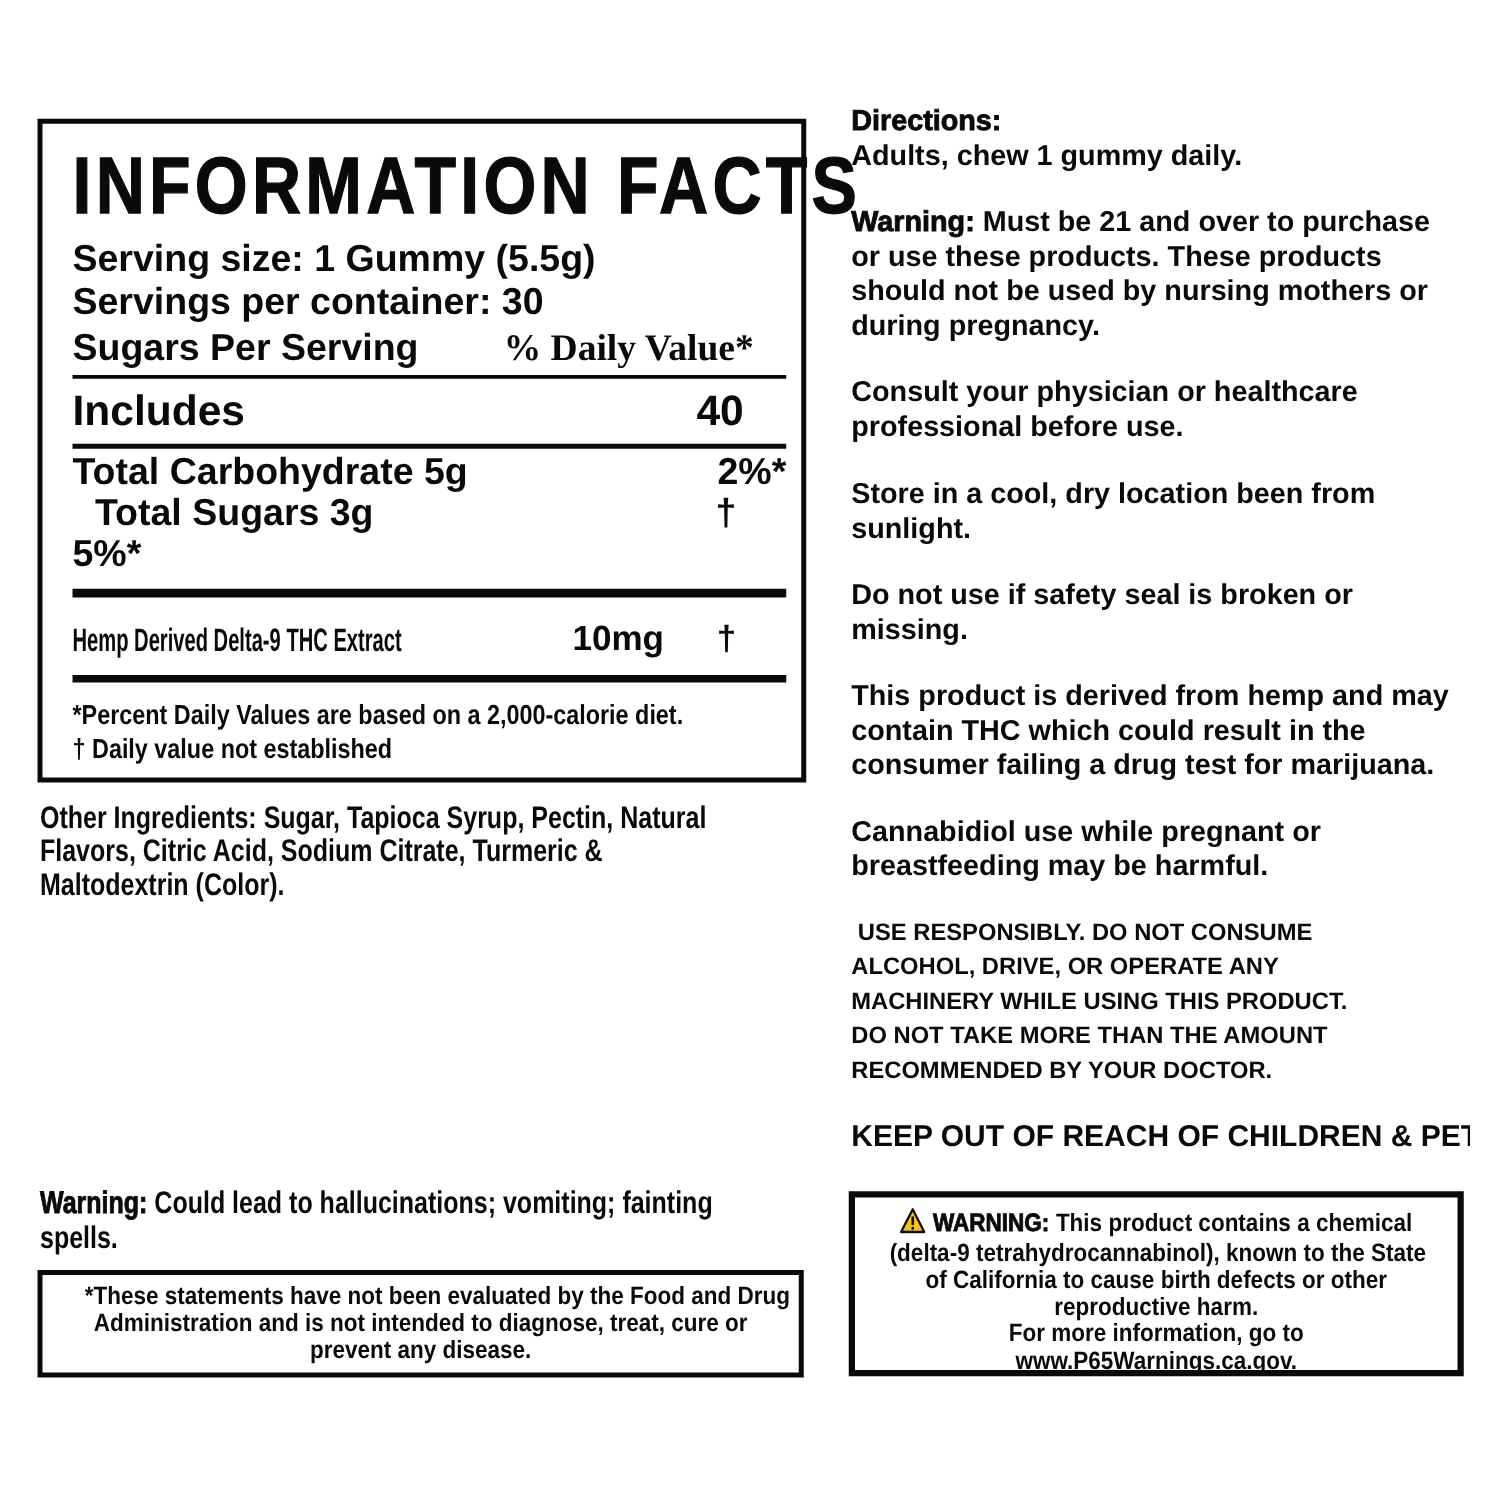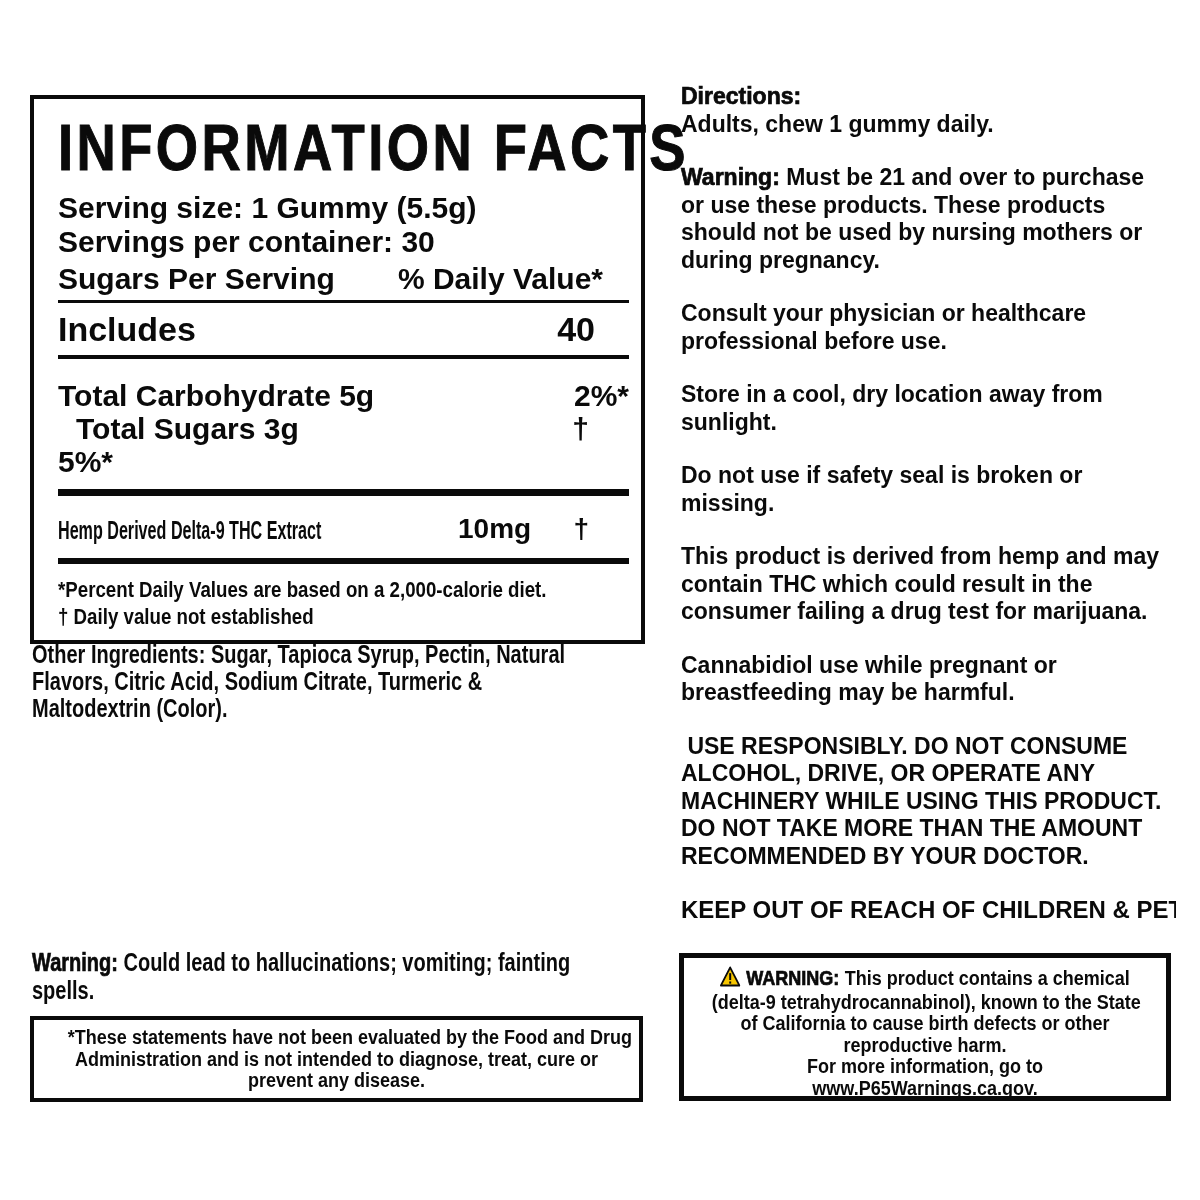--- a/index.html
+++ b/index.html
@@ -21,28 +21,28 @@
     font-size:64px; line-height:62px; letter-spacing:4px;
     transform:scaleX(0.85); transform-origin:left center;
     -webkit-text-stroke:1px #0a0a0a; white-space:pre; margin-bottom:12px;
   }
   .serving { font-size:30px; line-height:34px; margin-bottom:4px; }
   .hdr-row {
     display:flex; justify-content:space-between; align-items:flex-end;
     font-size:30px; line-height:32px; padding-bottom:5px;
     border-bottom:3px solid #0a0a0a;
   }
-  .hdr-right { margin-right:26px; }
+  .hdr-right { margin-right:26px;font-family:Liberation Serif, serif; }
   .cal-row {
     display:flex; justify-content:space-between; align-items:center;
     font-size:34px; line-height:40px; padding:6px 0 6px 0;
     border-bottom:4px solid #0a0a0a;
   }
   .cal-val { padding-right:34px; }
-  .nutri-rows { padding-top:20px; }
+  .nutri-rows { padding-top:2px; }
   .n-row { display:flex; justify-content:space-between; font-size:30px; line-height:33px; }
   .ind-1 { margin-left:18px; }
   .ind-2 { margin-left:46px; }
   .val-dagger { padding-right:40px; }
   .bar-thick { height:7px; background:#0a0a0a; margin-top:11px; }
   .bar-mid   { height:6px; background:#0a0a0a; margin-top:8px; }
   .extract-row { position:relative; height:40px; margin-top:14px; }
   .extract-label {
     position:absolute; left:0; top:5px; font-size:26px; white-space:pre;
     transform:scaleX(0.62); transform-origin:left top;
@@ -68,21 +68,21 @@
     border:4px solid #0a0a0a; text-align:center; padding:7px 4px 6px 4px;
   }
   .fda-text {
     font-size:20px; line-height:21.5px; white-space:pre;
     transform:scaleX(0.9); transform-origin:center top; display:block;
   }
 
   
   .col-right { position:absolute; left:681px; top:83px; width:505px; }
   .para { font-size:23px; line-height:27.5px; white-space:pre; margin-bottom:26px; }
-  .para-caps { font-size:23px; }
+  .para-caps { font-size:19px; }
   .keep-out { font-size:24px; margin-bottom:17px; }
   .lead { -webkit-text-stroke:0.7px #0a0a0a; }
 
   .p65-box {
     position:absolute; left:679px; top:953px; width:492px; height:148px;
     border:5px solid #0a0a0a; text-align:center; padding:8px 4px 4px 4px;
   }
   .p65-line1 {
     display:flex; justify-content:center; align-items:center; gap:6px;
     font-size:20px; line-height:21.5px;
@@ -157,21 +157,21 @@
 
   <div class="col-right">
     <div class="para"><span class="lead">Directions:</span><span>
 Adults, chew 1 gummy daily.</span></div>
     <div class="para"><span class="lead">Warning:</span><span> Must be 21 and over to purchase
 or use these products. These products
 should not be used by nursing mothers or
 during pregnancy.</span></div>
     <div class="para">Consult your physician or healthcare
 professional before use.</div>
-    <div class="para">Store in a cool, dry location away from
+    <div class="para">Store in a cool, dry location been from
 sunlight.</div>
     <div class="para">Do not use if safety seal is broken or
 missing.</div>
     <div class="para">This product is derived from hemp and may
 contain THC which could result in the
 consumer failing a drug test for marijuana.</div>
     <div class="para">Cannabidiol use while pregnant or
 breastfeeding may be harmful.</div>
     <div class="para para-caps"> USE RESPONSIBLY. DO NOT CONSUME
 ALCOHOL, DRIVE, OR OPERATE ANY

